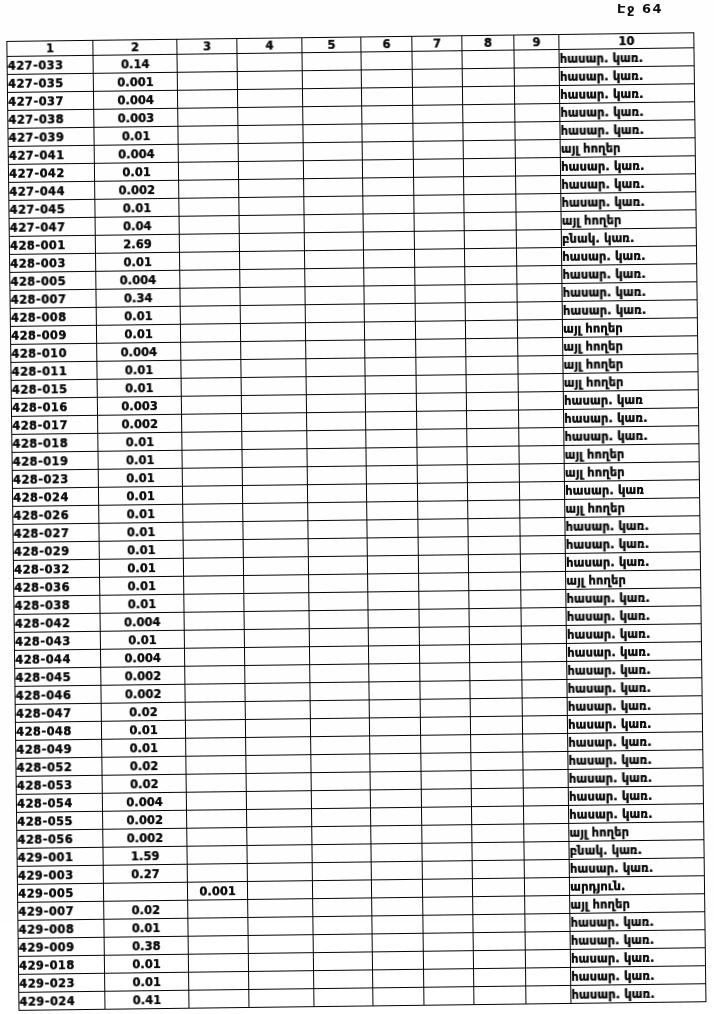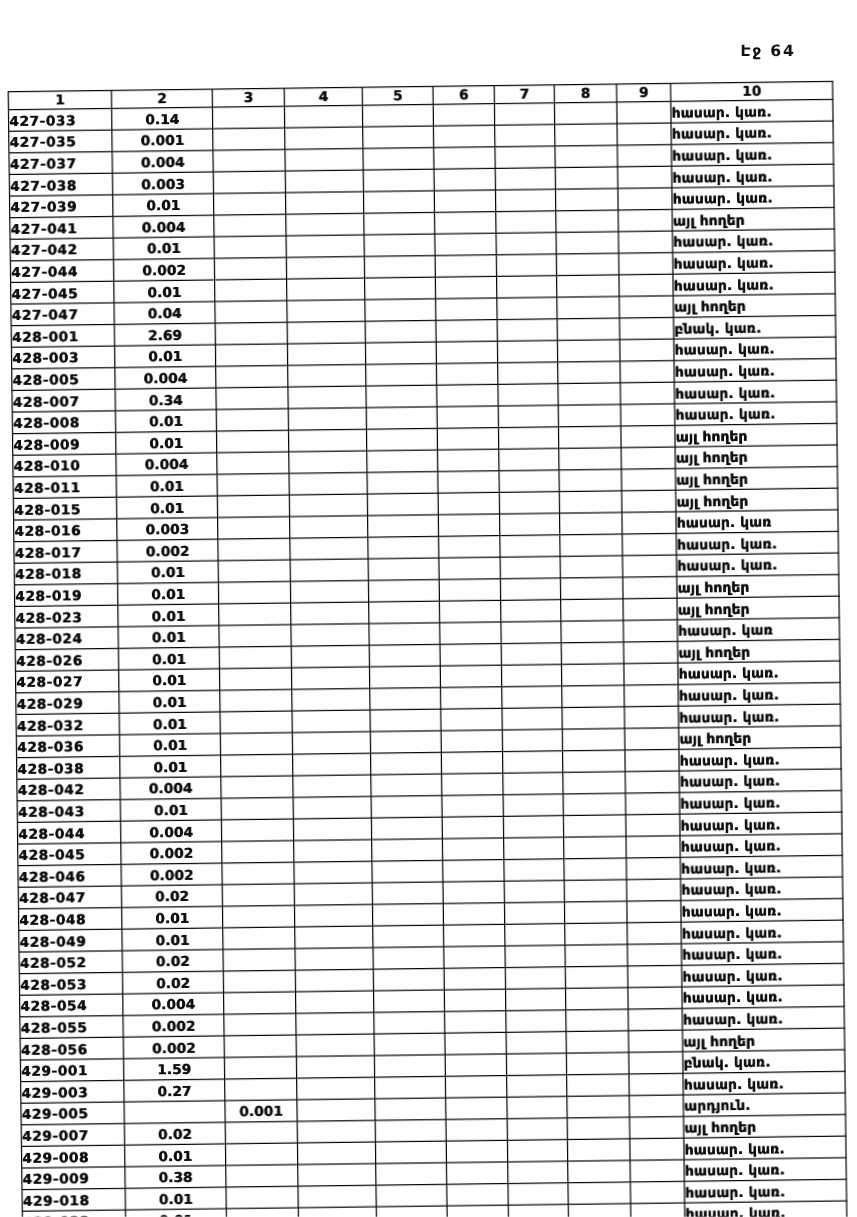--- a/index.html
+++ b/index.html
@@ -10,21 +10,20 @@
     background: #ffffff;
     overflow: hidden;
     font-family: "DejaVu Sans", sans-serif;
     color: #151515;
   }
   .scan-page {
     position: relative;
     width: 714px;
     height: 924px;
     background: #fefefe;
-    margin-top: 35px;
   }
   .page-label {
     position: absolute;
     top: 1px;
     left: 617px;
     font-size: 13px;
     font-weight: bold;
     letter-spacing: 1.5px;
     color: #101010;
   }

